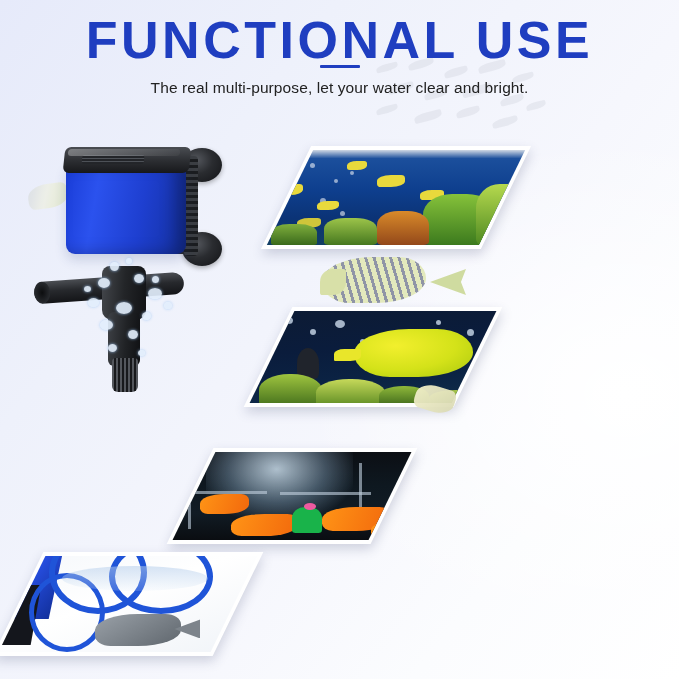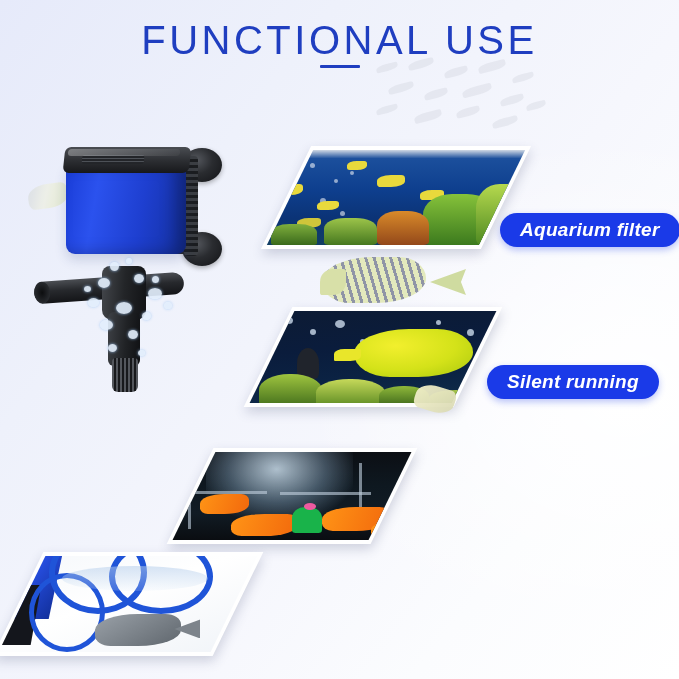--- a/index.html
+++ b/index.html
@@ -12,23 +12,23 @@
     position:relative;width:679px;height:679px;overflow:hidden;
     background:
       radial-gradient(ellipse 520px 420px at 92% 58%, #ffffff 0%, rgba(255,255,255,0) 62%),
       linear-gradient(128deg, #e6eafa 0%, #eef1fb 28%, #f6f7fd 58%, #fbfcfe 78%, #ffffff 100%);
   }
 
   
   .title{
     position:absolute;left:0;right:0;top:16px;
     text-align:center;
-    font-size:40px;line-height:48px;
+    font-size:52px;line-height:48px;
     letter-spacing:3.5px;
-    font-weight:400;
+    font-weight:700;
     color:#1f3ec0;
     white-space:nowrap;
   }
   .title-rule{
     position:absolute;left:50%;top:65px;width:40px;height:3px;
     transform:translateX(-50%);
     background:#1f3ec0;border-radius:1px;
   }
   .subtitle{
     position:absolute;left:0;right:0;top:78px;
@@ -251,20 +251,21 @@
     <i class="f" style="left:130px;top:38px;width:24px;height:8px;"></i>
     <i class="f" style="left:6px;top:48px;width:22px;height:7px;"></i>
     <i class="f" style="left:44px;top:54px;width:28px;height:9px;"></i>
     <i class="f" style="left:86px;top:50px;width:24px;height:8px;"></i>
     <i class="f" style="left:122px;top:60px;width:26px;height:8px;"></i>
     <i class="f" style="left:156px;top:44px;width:20px;height:7px;"></i>
   </div>
 
   <div class="title">FUNCTIONAL USE</div>
   <div class="title-rule"></div>
+  <div class="subtitle">The real multi-purpose, let your water clear and bright.</div>
 
   <div class="product">
     <div class="side-fish"></div>
     <div class="cup c1">
         <span class="stem"></span>
       </div>
     <div class="cup c2">
         <span class="stem"></span>
       </div>
     <div class="bracket"></div>
@@ -375,16 +376,14 @@
     </div>
   </div>
 
   <div class="deco sailfin">
     <span class="bod"></span>
     <span class="head"></span>
     <span class="tail"></span>
   </div>
   <div class="deco minifin"></div>
 
-  <div class="badge" id="badge1">Aquarium filter</div>
-  <div class="badge" id="badge2">Silent running</div>
 
 </div>
 
 </body></html>

